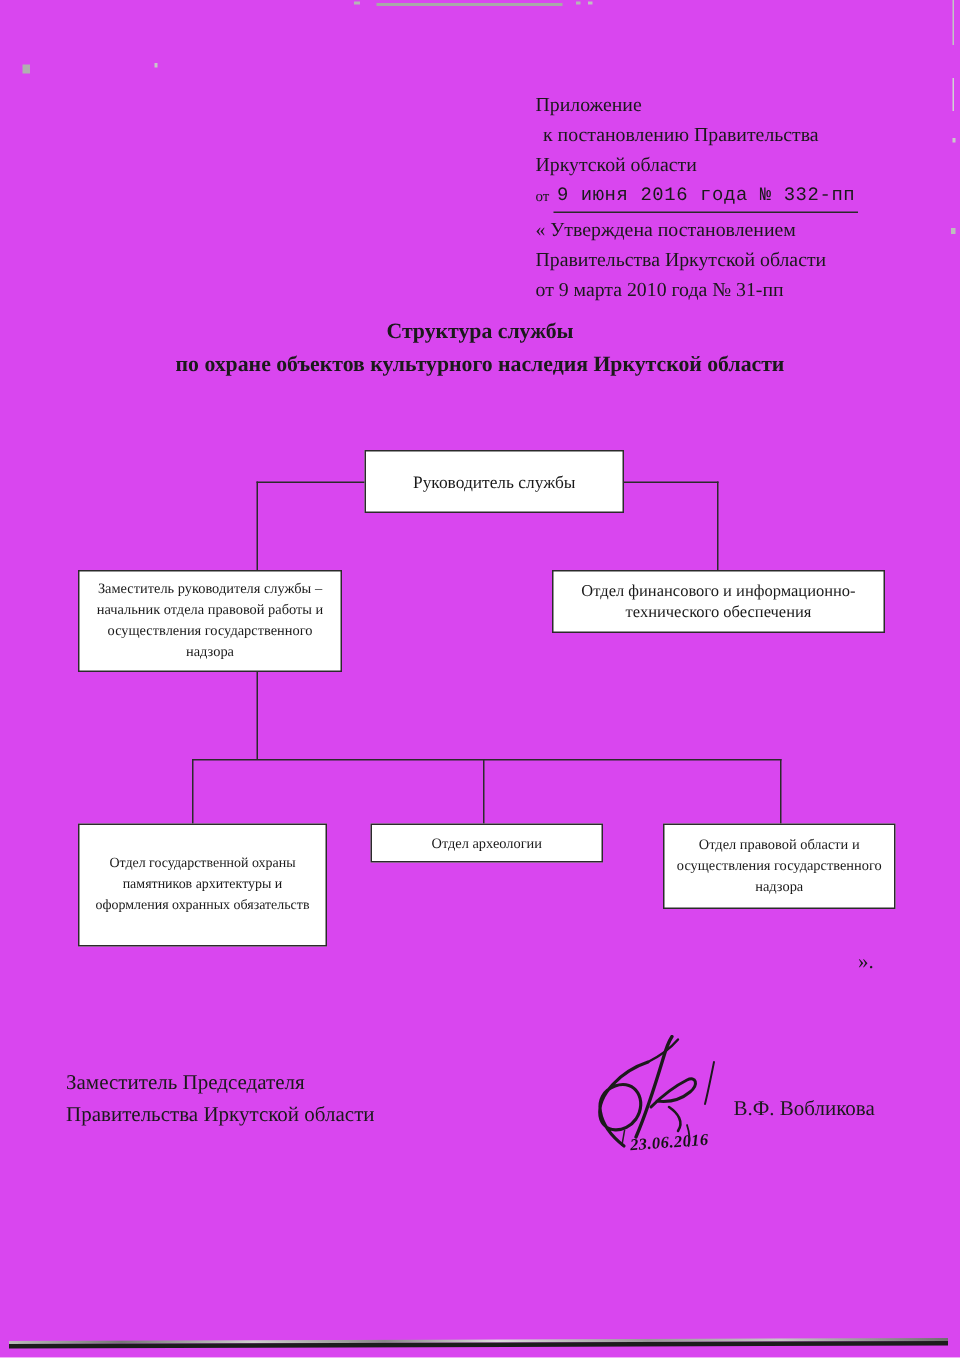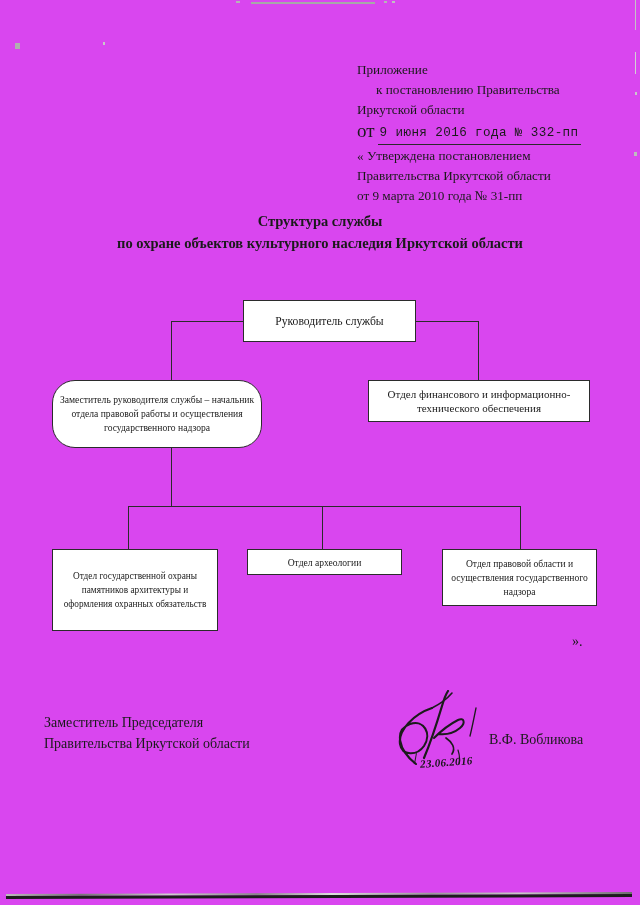--- a/index.html
+++ b/index.html
@@ -63,29 +63,29 @@
   
   .header-block {
     position: absolute;
     left: 357px;
     top: 60px;
     width: 250px;
     font-size: 13.2px;
     line-height: 20px;
   }
   .header-block .ln { white-space: nowrap; }
-  .header-block .ln.indent { padding-left: 5px; margin-left: 14px; }
+  .header-block .ln.indent { padding-left: 5px; }
 
   .date-line {
     display: flex;
     align-items: baseline;
     white-space: nowrap;
     margin-top: 1px;
   }
-  .date-line .pre { font-size: 19px; padding-right: 3px; }
+  .date-line .pre { font-size: 10px; padding-right: 3px; }
   .date-line .typed {
     font-family: "Liberation Mono", monospace;
     font-size: 12.6px;
     letter-spacing: 0.4px;
     border-bottom: 1px solid #2a2a2a;
     padding: 0 2px 1px 2px;
     position: relative;
     top: -1px;
   }
 
@@ -109,21 +109,21 @@
     box-sizing: border-box;
     display: flex;
     align-items: center;
     justify-content: center;
     text-align: center;
     z-index: 3;
   }
   .node span { display: block; width: 100%; padding: 0 4px; }
 
   .n-head   { left: 243px; top: 288px;  width: 173px; height: 42px; font-size: 11.6px; }
-  .n-deputy { left: 52px;  top: 368px;  width: 210px; height: 68px; font-size: 9.6px;  line-height: 14px; border-radius: 23px; }
+  .n-deputy { left: 52px;  top: 368px;  width: 176px; height: 68px; font-size: 9.6px;  line-height: 14px; }
   .n-fin    { left: 368px; top: 368px;  width: 222px; height: 42px; font-size: 11px;  line-height: 14px; }
   .n-b1     { left: 52px;  top: 537px;  width: 166px; height: 82px; font-size: 9.3px;  line-height: 14px; }
   .n-b2     { left: 247px; top: 537px;  width: 155px; height: 26px; font-size: 9.6px; }
   .n-b3     { left: 442px; top: 537px;  width: 155px; height: 57px; font-size: 9.6px;  line-height: 14px; }
 
   .ln-h { position: absolute; background: #2b2b2b; height: 1px; z-index: 1; }
   .ln-v { position: absolute; background: #2b2b2b; width: 1px;  z-index: 1; }
 
   
   .closing-quote {

